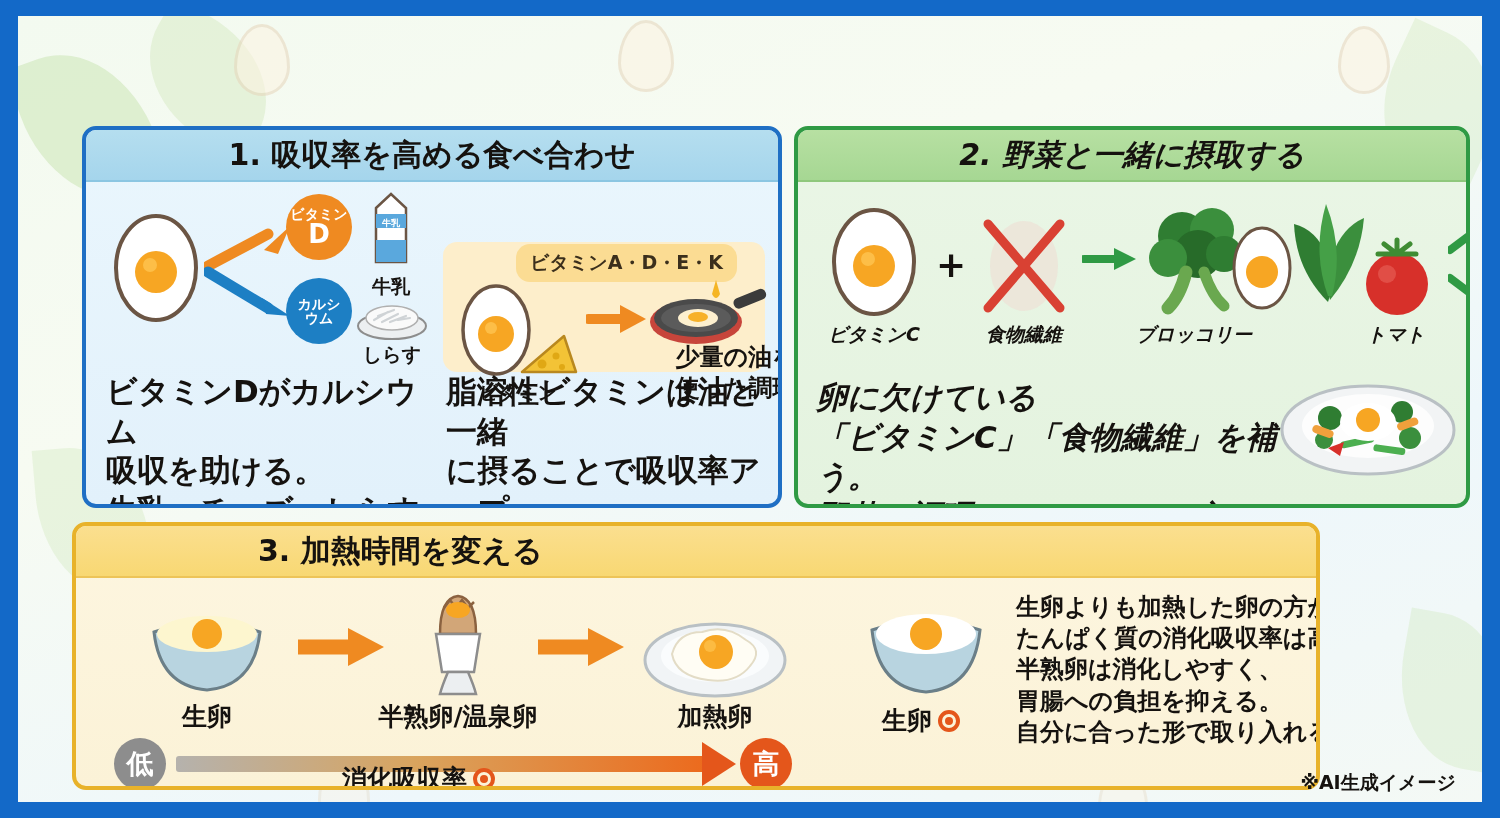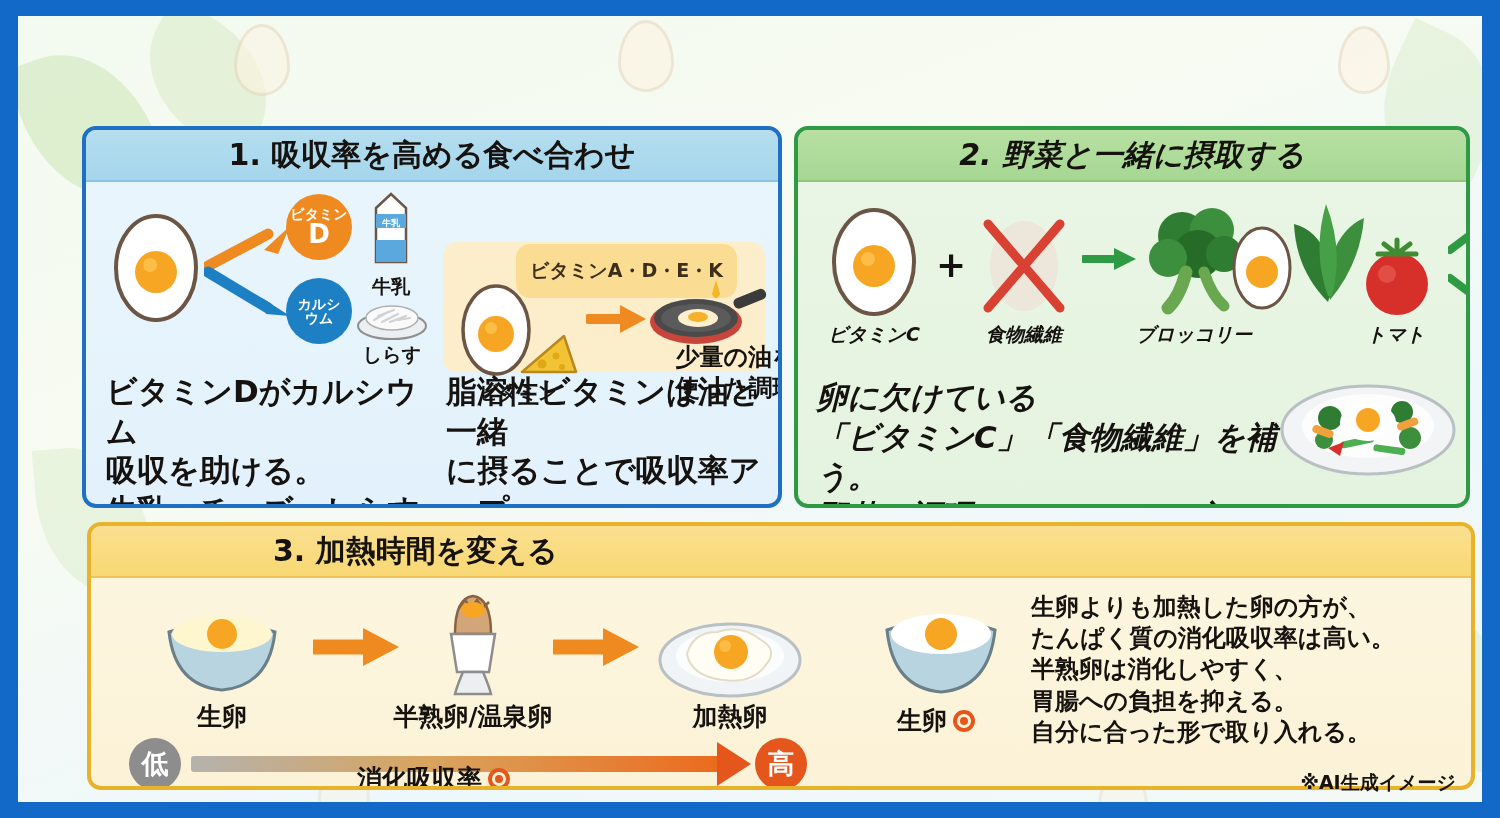--- a/index.html
+++ b/index.html
@@ -102,40 +102,40 @@
   }
   .divider-dot {
     position: absolute;
     left: 344px; top: 58px; bottom: 18px; width: 0;
     border-left: 3px dashed #9ec9e0;
   }
   .badge-pill {
     position: absolute;
     background: #fbdc93;
     border-radius: 14px;
-    padding: 14px 14px;
+    padding: 6px 14px;
     font-size: 19px; font-weight: bold; color: #3b2f1c;
     white-space: nowrap;
   }
 
   
   #panel2 {
     left: 768px; top: 110px; width: 676px; height: 382px;
     border: 4px solid #2f9a44;
     background: linear-gradient(180deg, #eaf6e6 0%, #e4f3df 100%);
     font-style: italic;
   }
   #panel2 .panel-head {
     background: linear-gradient(180deg, #b7e0a2 0%, #a6d793 100%);
     border-bottom: 2px solid #8fc87c;
   }
 
   
   #panel3 {
-    left: 61px; top: 506px; width: 1388px; height: 268px;
+    left: 46px; top: 506px; width: 1248px; height: 268px;
     border: 4px solid #e8b22a;
     background: linear-gradient(180deg, #fdf6e0 0%, #fbf2d7 100%);
   }
   #panel3 .panel-head {
     background: linear-gradient(180deg, #fbdf8f 0%, #f8d873 100%);
     border-bottom: 2px solid #edc458;
     justify-content: flex-start;
     padding-left: 182px;
   }
 

